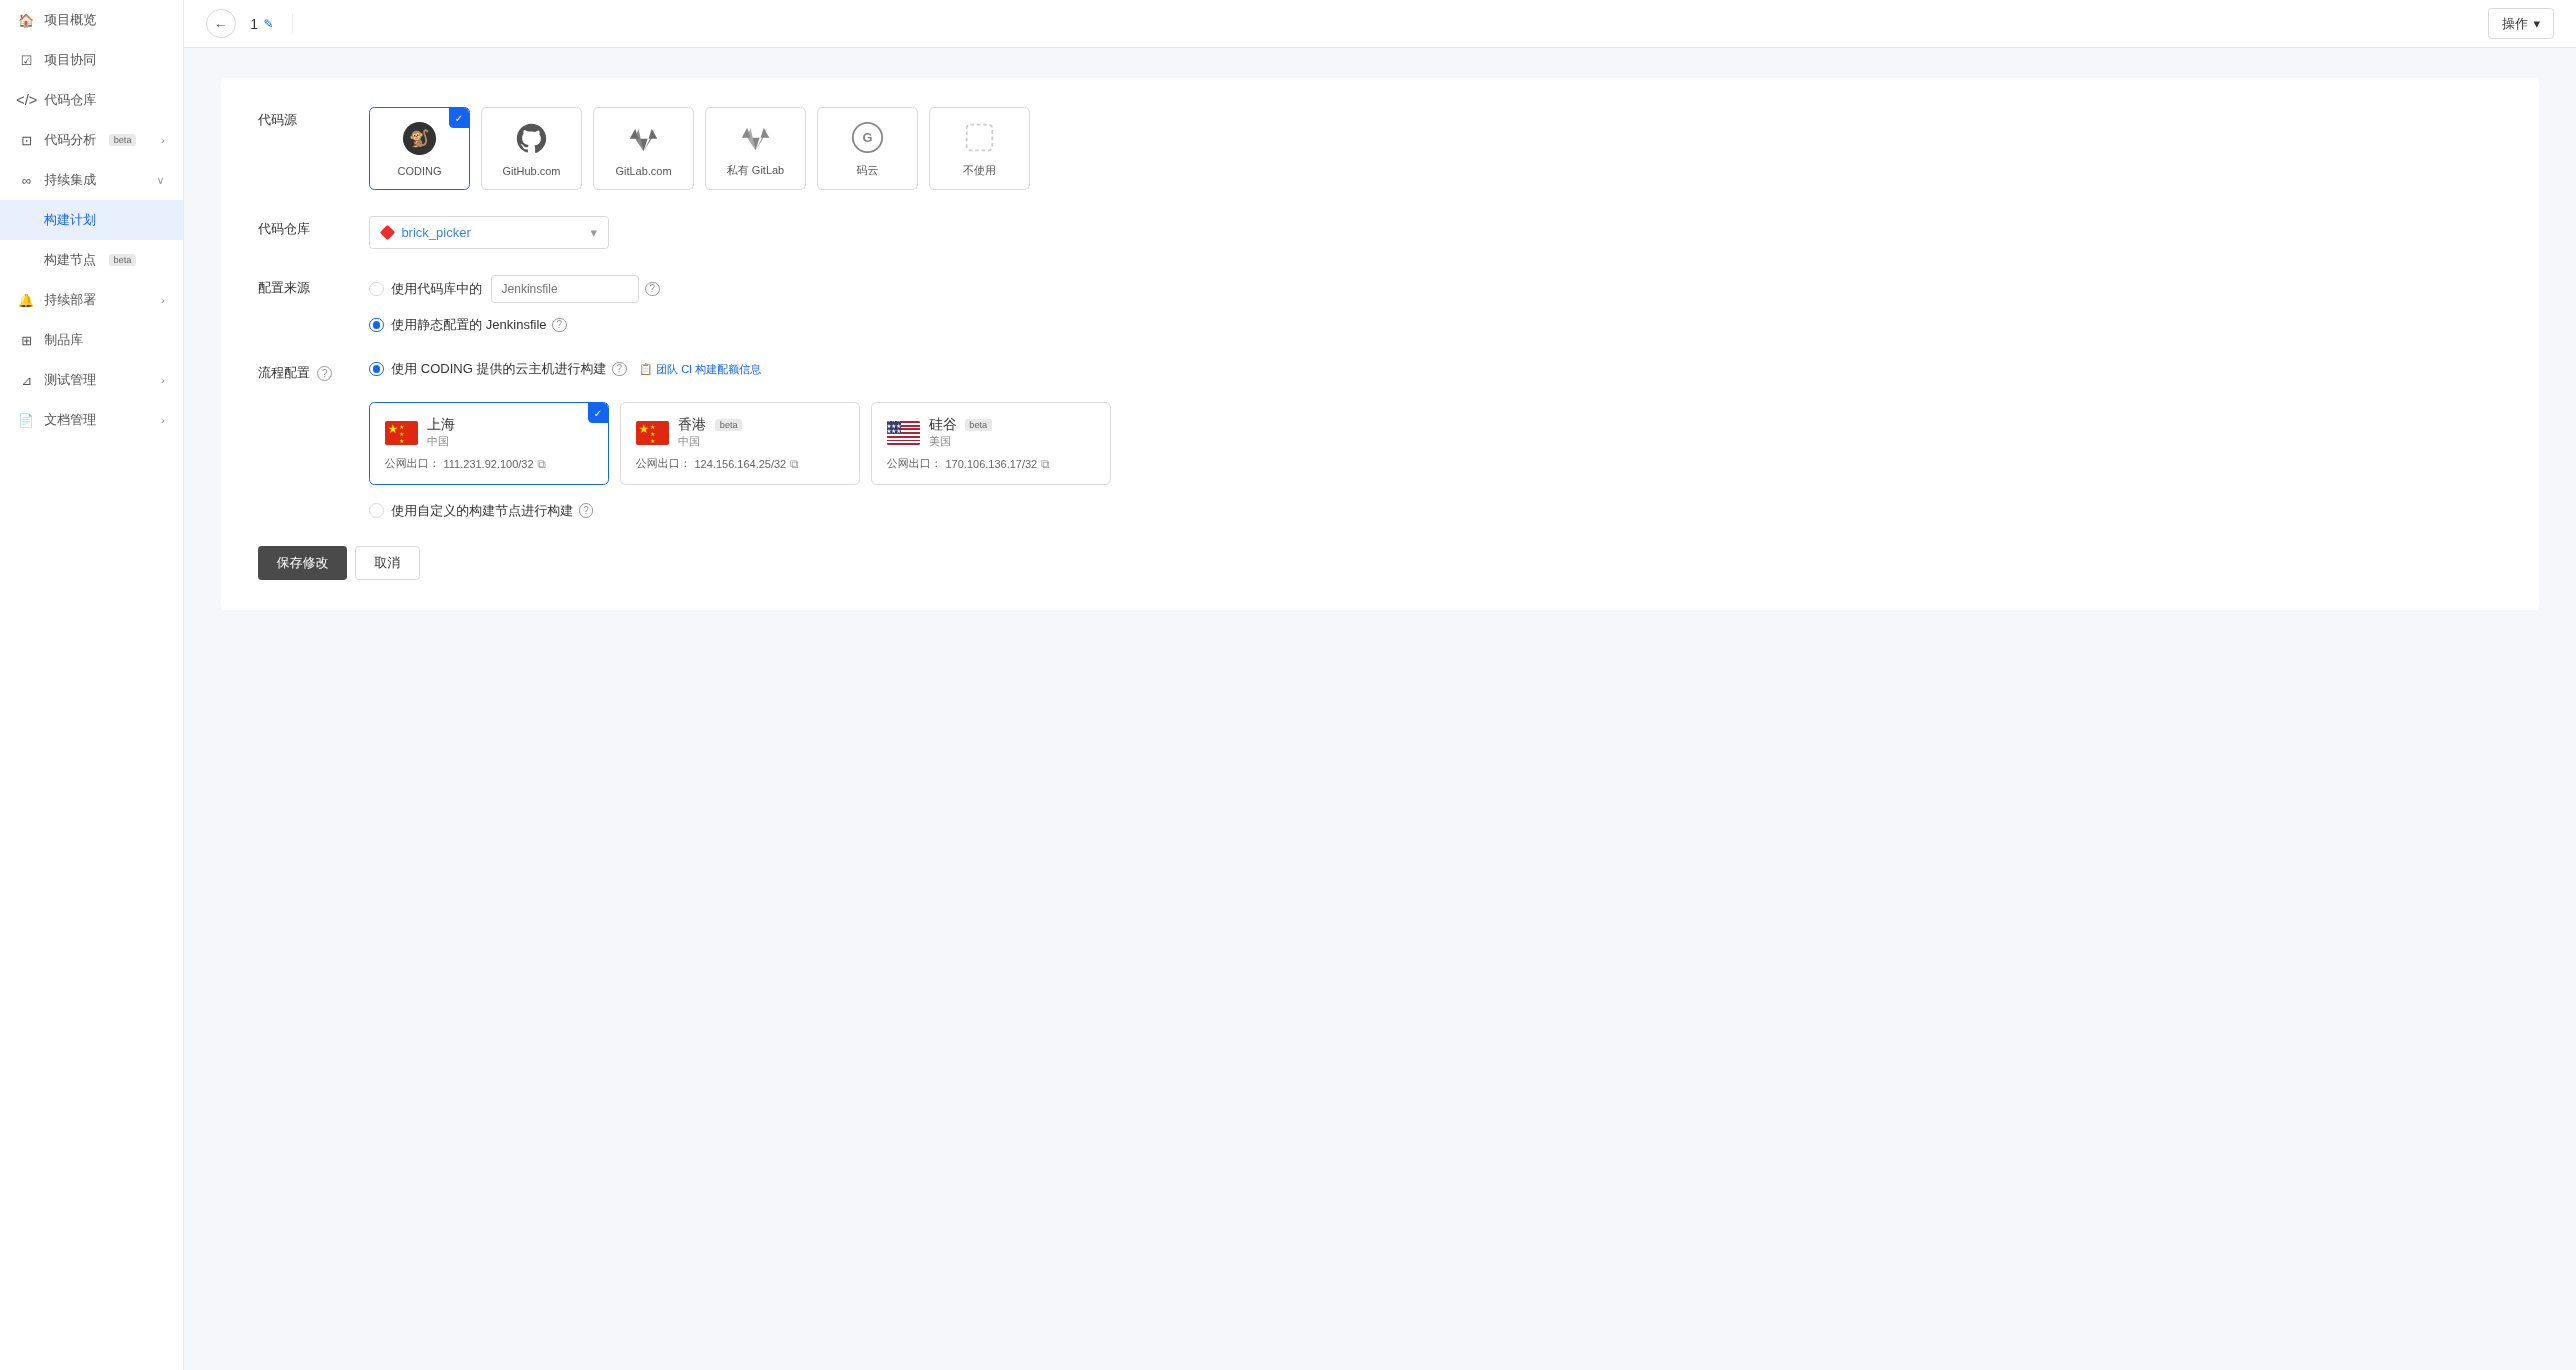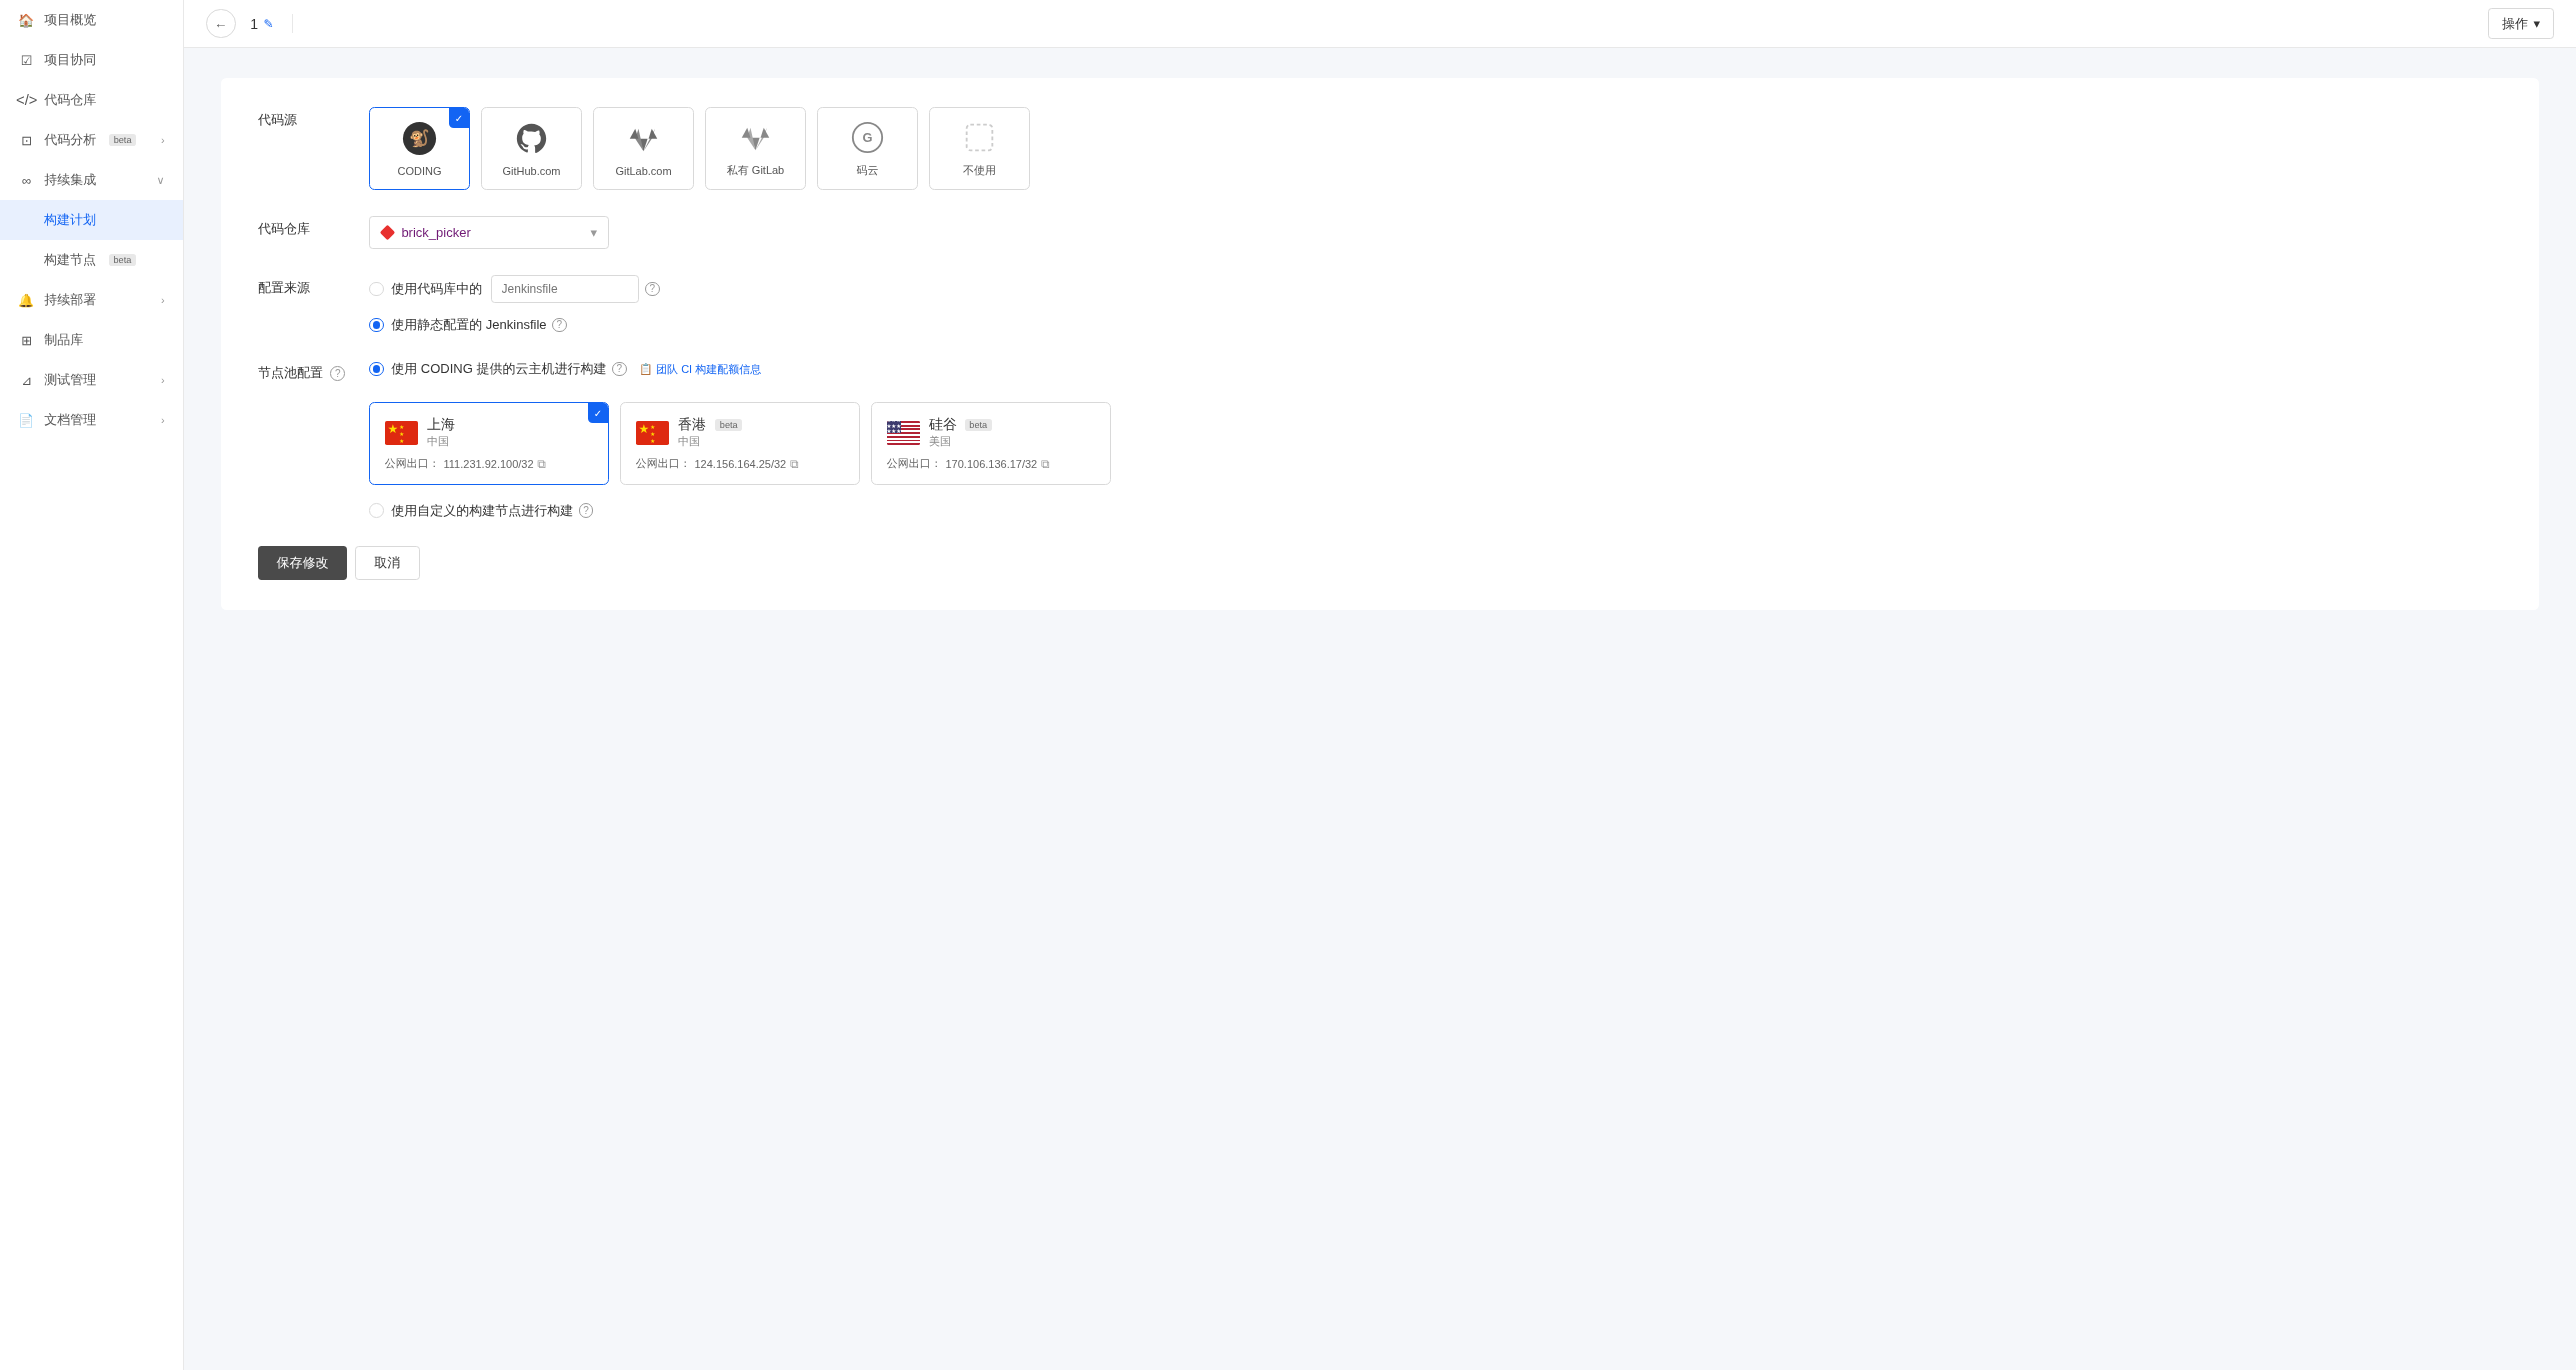--- a/index.html
+++ b/index.html
@@ -41,21 +41,21 @@
     
     .source-cards { display: flex; gap: 11px; flex-wrap: wrap; }
     .source-card { width: 101px; height: 83px; border: 0.9px solid #d9d9d9; border-radius: 5.5px; display: flex; flex-direction: column; align-items: center; justify-content: center; cursor: pointer; background: #fff; position: relative; gap: 7.4px; }
     .source-card.selected { border-color: #1264f3; border-width: 1.8px; }
     .source-card .check-badge { position: absolute; top: 0; right: 0; width: 20px; height: 20px; background: #1264f3; border-radius: 0 4.6px 0 4.6px; display: flex; align-items: center; justify-content: center; color: #fff; font-size: 10px; }
     .source-card .card-icon { width: 37px; height: 37px; display: flex; align-items: center; justify-content: center; }
     .source-card .card-label { font-size: 11px; color: #555; }
 
     
     .repo-select { width: 240px; height: 33px; border: 0.9px solid #d9d9d9; border-radius: 3.7px; padding: 0 11px; display: flex; align-items: center; justify-content: space-between; cursor: pointer; background: #fff; }
-    .repo-select .repo-label { display: flex; align-items: center; gap: 7.4px; font-size: 13px; color: #701a75; }
+    .repo-select .repo-label { display: flex; align-items: center; gap: 7.4px; font-size: 13px; color: #3b82f6; }
     .repo-diamond { width: 13px; height: 13px; background: #e8302e; transform: rotate(45deg); border-radius: 1.8px; flex-shrink: 0; }
     .repo-diamond-wrap { width: 13px; height: 13px; display: flex; align-items: center; justify-content: center; flex-shrink: 0; }
 
     
     .radio-group { display: flex; flex-direction: column; gap: 13px; }
     .radio-item { display: flex; align-items: center; gap: 7.4px; }
     .radio-circle { width: 14.8px; height: 14.8px; border-radius: 50%; border: 1.8px solid #d9d9d9; display: flex; align-items: center; justify-content: center; cursor: pointer; flex-shrink: 0; }
     .radio-circle.checked { border-color: #1264f3; }
     .radio-circle.checked::after { content: ''; width: 7.4px; height: 7.4px; background: #1264f3; border-radius: 50%; }
     .radio-label { font-size: 13px; color: #333; display: flex; align-items: center; gap: 5.5px; }
@@ -266,21 +266,21 @@
                 <span>使用静态配置的 Jenkinsfile</span>
                 <span class="help-icon">?</span>
               </span>
             </div>
           </div>
         </div>
       </div>
 
       <div class="form-row">
         <div class="form-label">
-          <span>节点池配置</span>
+          <span>流程配置</span>
           <span class="help-icon" style="margin-left:3.7px;">?</span>
         </div>
         <div class="form-content">
           <div class="radio-group">
             <div class="radio-item">
               <div class="radio-circle checked"></div>
               <span class="radio-label">
                 <span>使用 CODING 提供的云主机进行构建</span>
                 <span class="help-icon">?</span>
                 <span class="info-link">

